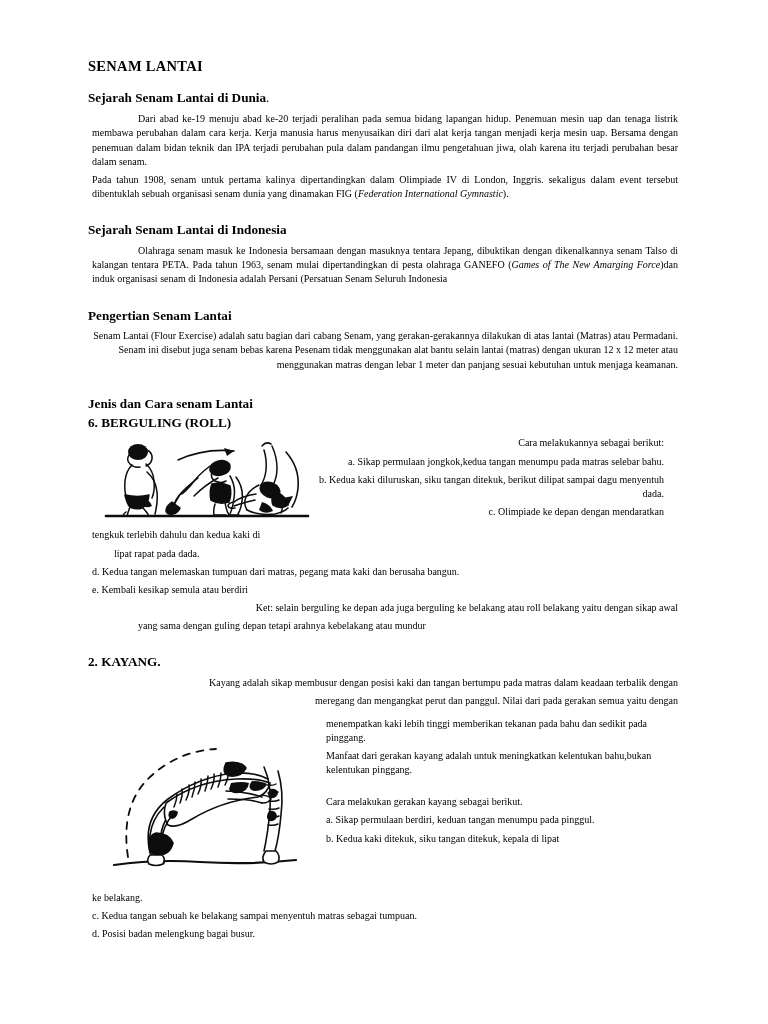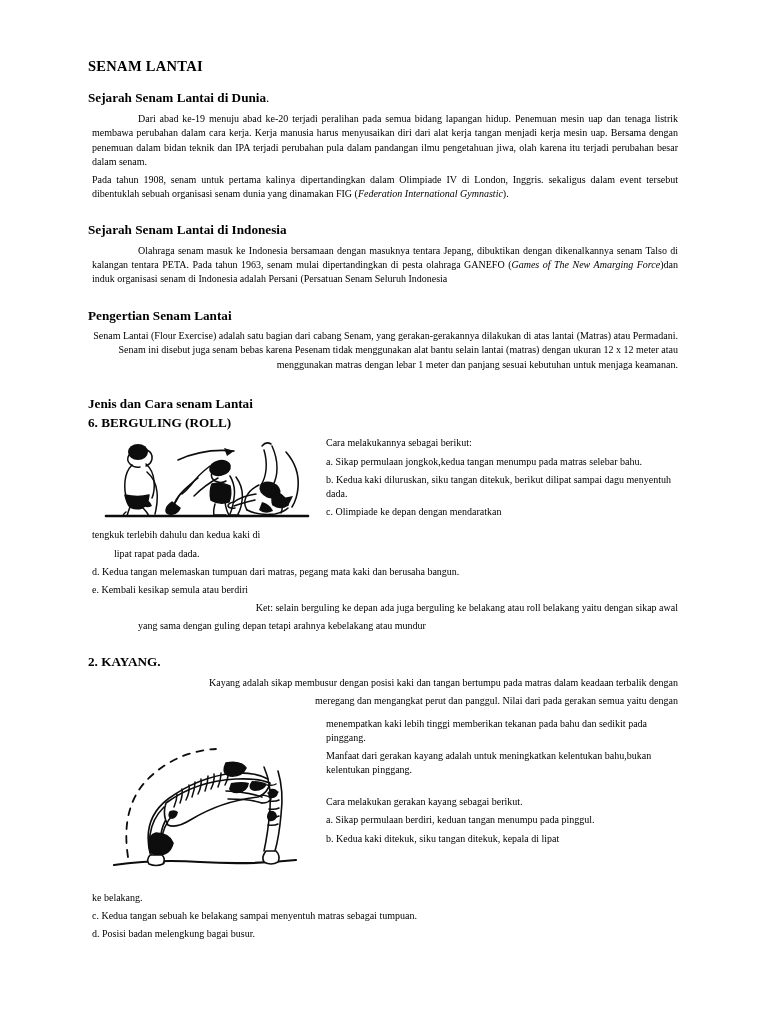--- a/index.html
+++ b/index.html
@@ -56,25 +56,26 @@
   .gap-lg { height: 19px; }
   em { font-style: italic; }
 
   
   .roll-block {
     position: relative;
     min-height: 96px;
   }
   .roll-right {
     position: absolute;
-    left: 234px;
+    left: 220px;
     top: 0;
     width: 360px;
     font-size: 13.2px;
     line-height: 1.42;
+    text-align: right;
   }
   .roll-figure {
     position: absolute;
     left: 14px;
     top: 4px;
     width: 212px;
     height: 86px;
   }
   .roll-after {
     padding-top: 92px;

